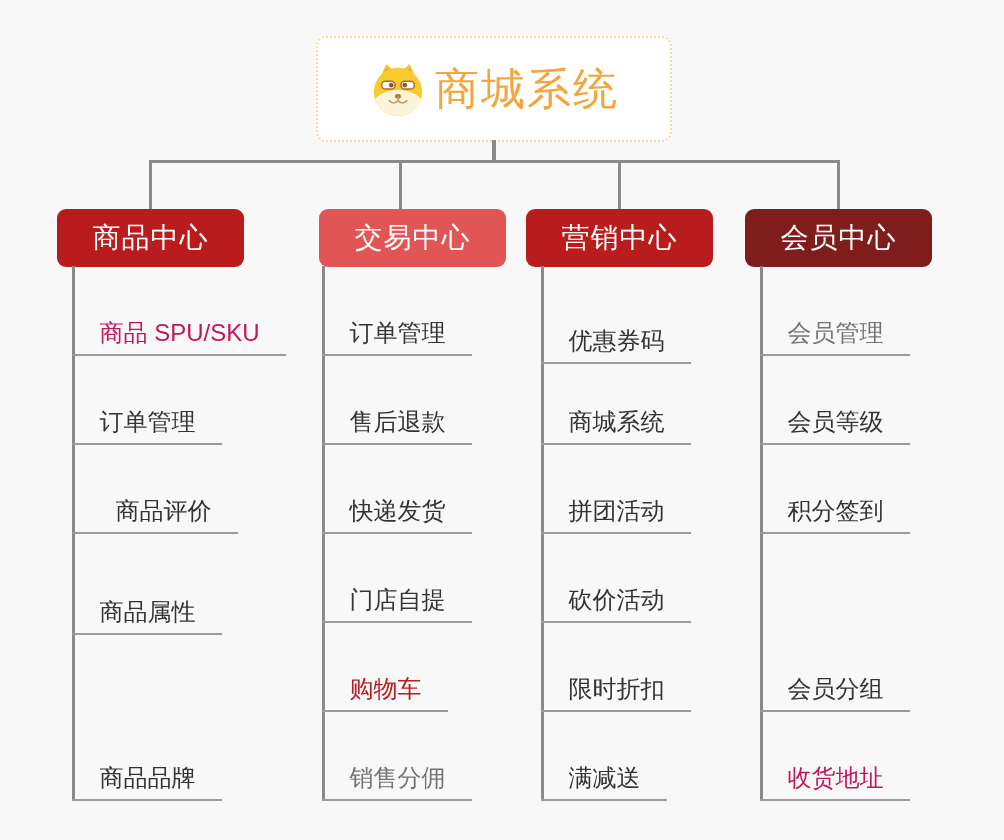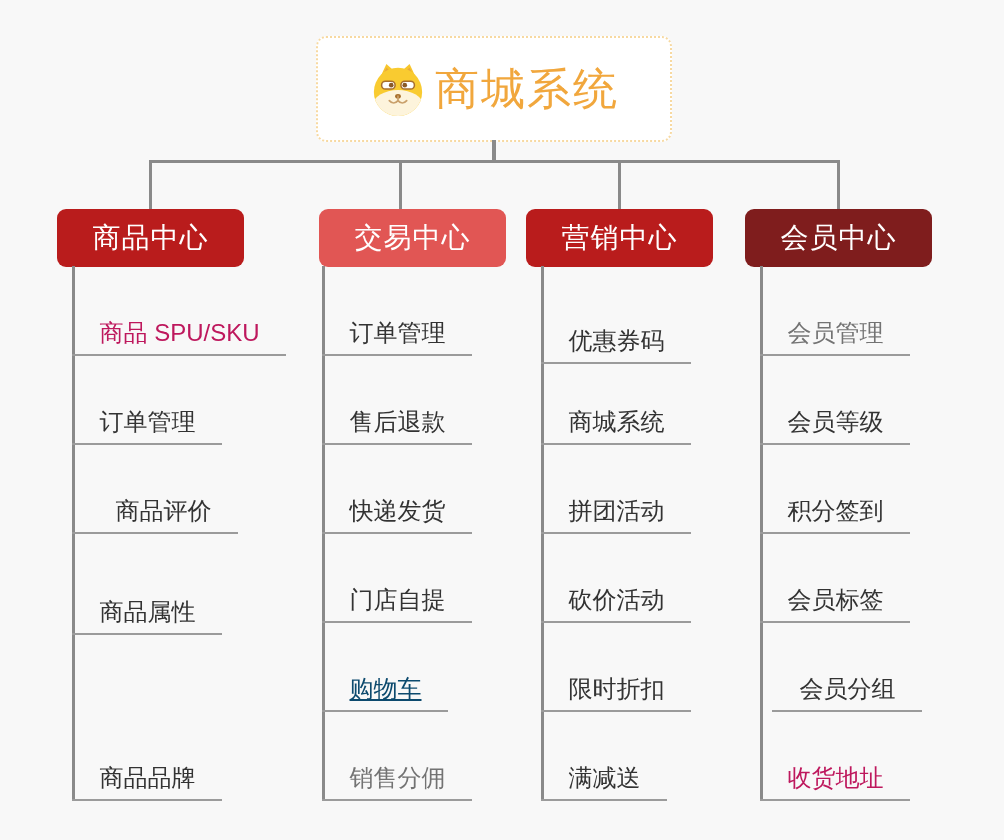--- a/index.html
+++ b/index.html
@@ -118,37 +118,36 @@
     <div class="leaf-node" style="left: 71.5px; top: 763px; color: rgb(51, 51, 51); border-bottom-color: rgb(155, 155, 155);">商品品牌</div>
     <div class="line" style="left: 399px; top: 160px; width: 3px; height: 49px; background: rgb(138, 138, 138);"></div>
     <div class="branch-node" style="left: 307px; background: rgb(225, 86, 84); color: rgb(255, 255, 255); margin-left: 12px;">
       <span>交易中心</span>
     </div>
     <div class="line" style="left: 321.5px; top: 266px; width: 3px; height: 535px; background: rgb(138, 138, 138);"></div>
     <div class="leaf-node" style="left: 321.5px; top: 318px; color: rgb(51, 51, 51); border-bottom-color: rgb(155, 155, 155);">订单管理</div>
     <div class="leaf-node" style="left: 321.5px; top: 407px; color: rgb(51, 51, 51); border-bottom-color: rgb(155, 155, 155);">售后退款</div>
     <div class="leaf-node" style="left: 321.5px; top: 496px; color: rgb(51, 51, 51); border-bottom-color: rgb(155, 155, 155);">快递发货</div>
     <div class="leaf-node" style="left: 321.5px; top: 585px; color: rgb(51, 51, 51); border-bottom-color: rgb(155, 155, 155);">门店自提</div>
-    <div class="leaf-node" style="left: 321.5px; top: 674px; color: #0c4a6e; border-bottom-color: rgb(155, 155, 155); text-decoration: underline;">购物车</div>
+    <div class="leaf-node" style="left: 321.5px; top: 674px; color: #b91c1c; border-bottom-color: rgb(155, 155, 155);">购物车</div>
     <div class="leaf-node" style="left: 321.5px; top: 763px; color: #737373; border-bottom-color: rgb(155, 155, 155);">销售分佣</div>
     <div class="line" style="left: 618px; top: 160px; width: 3px; height: 49px; background: rgb(138, 138, 138);"></div>
     <div class="branch-node" style="left: 526px; background: #b91c1c; color: rgb(255, 255, 255);">
       <span>营销中心</span>
     </div>
     <div class="line" style="left: 540.5px; top: 266px; width: 3px; height: 535px; background: rgb(138, 138, 138);"></div>
     <div class="leaf-node" style="left: 540.5px; top: 326px; color: rgb(51, 51, 51); border-bottom-color: rgb(155, 155, 155);">优惠券码</div>
     <div class="leaf-node" style="left: 540.5px; top: 407px; color: rgb(51, 51, 51); border-bottom-color: rgb(155, 155, 155);">商城系统</div>
     <div class="leaf-node" style="left: 540.5px; top: 496px; color: rgb(51, 51, 51); border-bottom-color: rgb(155, 155, 155);">拼团活动</div>
     <div class="leaf-node" style="left: 540.5px; top: 585px; color: rgb(51, 51, 51); border-bottom-color: rgb(155, 155, 155);">砍价活动</div>
     <div class="leaf-node" style="left: 540.5px; top: 674px; color: rgb(51, 51, 51); border-bottom-color: rgb(155, 155, 155);">限时折扣</div>
     <div class="leaf-node" style="left: 540.5px; top: 763px; color: rgb(51, 51, 51); border-bottom-color: rgb(155, 155, 155);">满减送</div>
     <div class="line" style="left: 837px; top: 160px; width: 3px; height: 49px; background: rgb(138, 138, 138);"></div>
     <div class="branch-node" style="left: 745px; background: #7f1d1d; color: rgb(255, 255, 255);">
       <span>会员中心</span>
     </div>
     <div class="line" style="left: 759.5px; top: 266px; width: 3px; height: 535px; background: rgb(138, 138, 138);"></div>
     <div class="leaf-node" style="left: 759.5px; top: 318px; color: #737373; border-bottom-color: rgb(155, 155, 155);">会员管理</div>
     <div class="leaf-node" style="left: 759.5px; top: 407px; color: rgb(51, 51, 51); border-bottom-color: rgb(155, 155, 155);">会员等级</div>
     <div class="leaf-node" style="left: 759.5px; top: 496px; color: rgb(51, 51, 51); border-bottom-color: rgb(155, 155, 155);">积分签到</div>
-    <div class="leaf-node" style="left: 759.5px; top: 585px; color: rgb(51, 51, 51); border-bottom-color: rgb(155, 155, 155);">会员标签</div>
-    <div class="leaf-node" style="left: 759.5px; top: 674px; color: rgb(51, 51, 51); border-bottom-color: rgb(155, 155, 155); margin-left: 12px;">会员分组</div>
+    <div class="leaf-node" style="left: 759.5px; top: 674px; color: rgb(51, 51, 51); border-bottom-color: rgb(155, 155, 155);">会员分组</div>
     <div class="leaf-node" style="left: 759.5px; top: 763px; color: #be185d; border-bottom-color: rgb(155, 155, 155);">收货地址</div>
   </div>
 
 </body></html>

